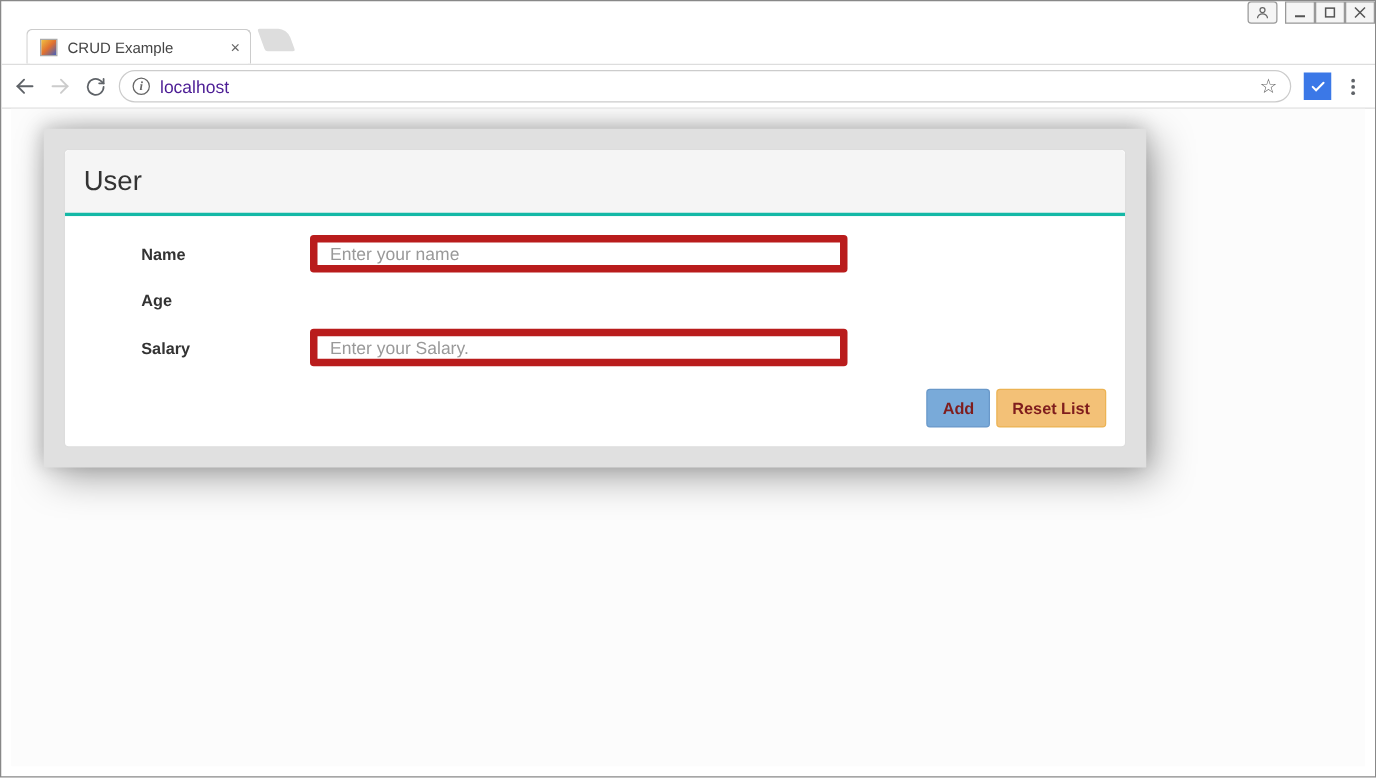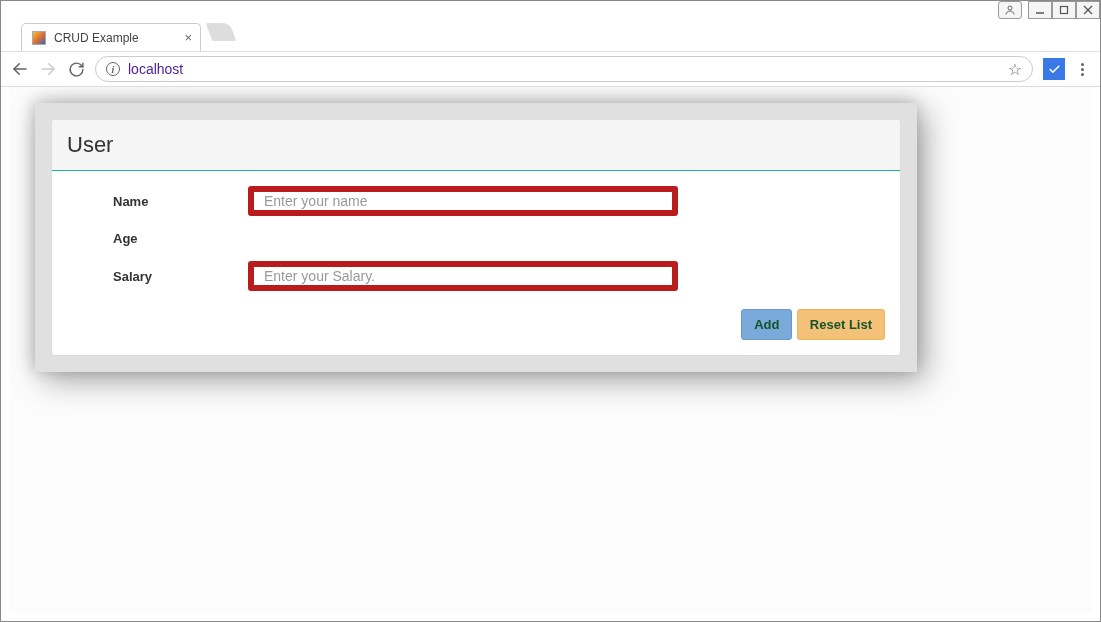--- a/index.html
+++ b/index.html
@@ -191,21 +191,21 @@
       background: #fff;
       border: 1px solid #ddd;
       border-radius: 4px;
       margin-bottom: 20px;
     }
     .panel:last-child {
       margin-bottom: 0;
     }
     .panel-heading {
       padding: 12px 15px;
-      border-bottom: 1px solid #14b8a6;
+      border-bottom: 3px solid #14b8a6;
       background: #f5f5f5;
       border-radius: 4px 4px 0 0;
     }
     .panel-heading .lead {
       font-size: 22px;
       font-weight: 300;
       color: #333;
     }
     .panel-body {
       padding: 15px;
@@ -242,21 +242,21 @@
       text-align: right;
       margin-top: 18px;
     }
     .btn {
       display: inline-block;
       padding: 7px 12px;
       font-size: 13px;
       font-weight: bold;
       border-radius: 3px;
       border: 1px solid transparent;
-      color: #14532d;
+      color: #7f1d1d;
       cursor: pointer;
     }
     .btn-primary {
       background: #79aad9;
       border-color: #6998c9;
     }
     .btn-warning {
       background: #f3c177;
       border-color: #ecb353;
     }

